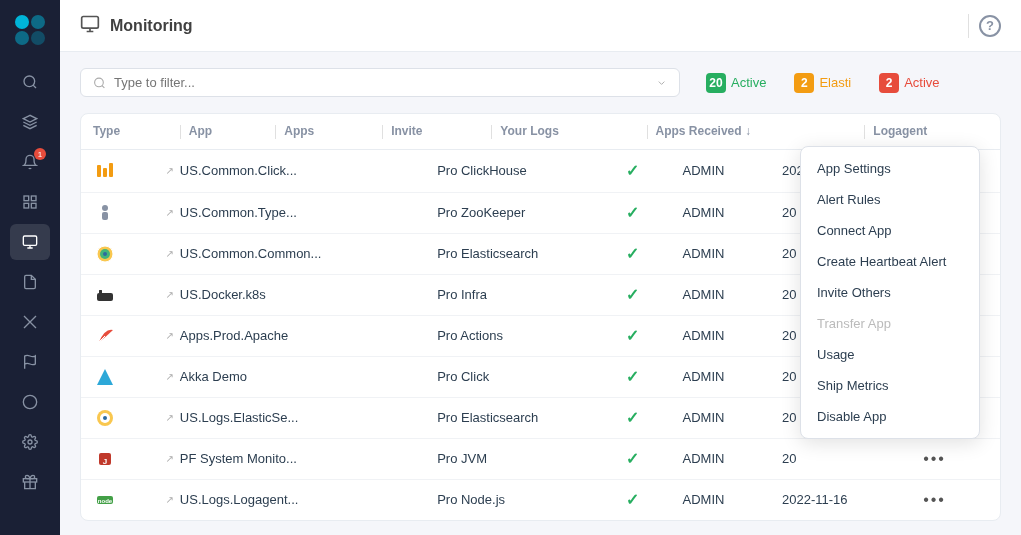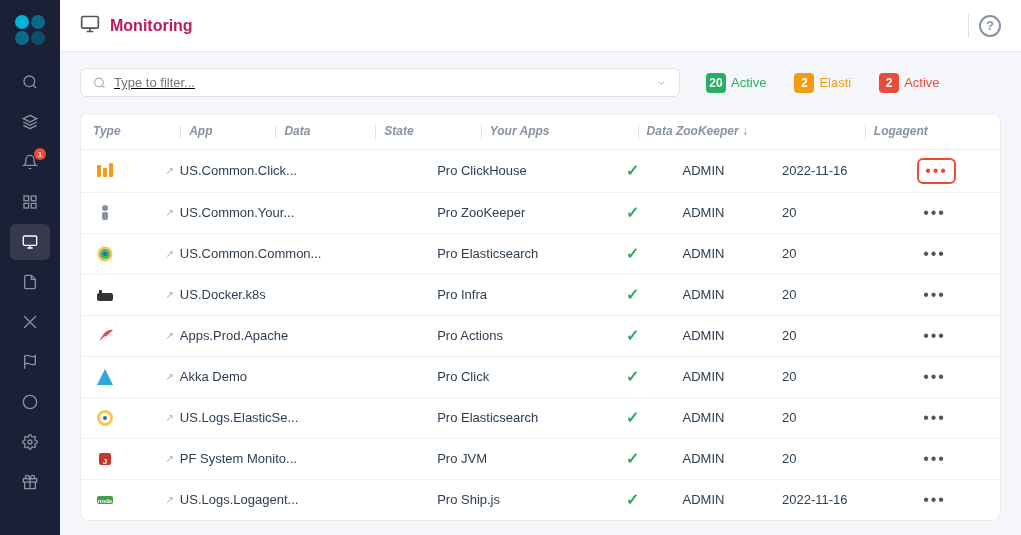--- a/index.html
+++ b/index.html
@@ -49,21 +49,21 @@
     .topbar {
       height: 52px;
       background: #fff;
       border-bottom: 1px solid #e8ecf1;
       display: flex;
       align-items: center;
       padding: 0 20px;
       gap: 10px;
     }
     .topbar-icon { color: #555; }
-    .topbar-title { font-size: 16px; font-weight: 600; color: #be185d; flex: 1; }
+    .topbar-title { font-size: 16px; font-weight: 600; color: #404040; flex: 1; }
     .topbar-new-btn {
       display: flex; align-items: center; gap: 6px;
       background: none; border: none;
       color: #2d8cf0; font-size: 14px; font-weight: 500;
       cursor: pointer;
     }
     .topbar-divider { width: 1px; height: 24px; background: #e0e0e0; }
     .topbar-help { color: #8892a4; cursor: pointer; font-size: 16px; }
 
     
@@ -79,21 +79,21 @@
     .filter-bar {
       display: flex;
       align-items: center;
       gap: 16px;
       margin-bottom: 16px;
     }
     .search-box {
       display: flex; align-items: center;
       background: #fff; border: 1px solid #dde1e8;
       border-radius: 6px; padding: 6px 12px;
-      gap: 8px; flex: 1; max-width: 600px; text-decoration: underline;
+      gap: 8px; flex: 1; max-width: 600px;
     }
     .search-box input {
       border: none; outline: none; font-size: 13px; color: #aaa;
       background: transparent; width: 100%;
     }
     .status-filters {
       display: flex; align-items: center; gap: 8px;
     }
     .status-badge {
       display: flex; align-items: center; gap: 5px;
@@ -108,21 +108,21 @@
     .status-active .count { background: #27ae60; color: #fff; }
     .status-active { color: #27ae60; }
     .status-waiting .count { background: #f39c12; color: #fff; }
     .status-waiting { color: #f39c12; }
     .status-unused .count { background: #e74c3c; color: #fff; }
     .status-unused { color: #e74c3c; }
 
     
     .table-wrap { background: #fff; border-radius: 8px; border: 1px solid #e8ecf1; overflow: hidden; }
     table { width: 100%; border-collapse: collapse; }
-    thead tr { border-bottom: 1px solid #e8ecf1; font-style: italic; }
+    thead tr { border-bottom: 1px solid #e8ecf1; }
     thead th {
       padding: 10px 12px; text-align: left;
       font-size: 12px; color: #8892a4; font-weight: 600;
       white-space: nowrap;
     }
     thead th .col-divider { display: inline-block; width: 1px; height: 14px; background: #e0e0e0; margin-right: 8px; vertical-align: middle; }
     tbody tr { border-bottom: 1px solid #f0f2f5; }
     tbody tr:last-child { border-bottom: none; }
     tbody td { padding: 8px 12px; color: #2c3e50; font-size: 13px; }
     .app-icon { width: 24px; height: 24px; display: flex; align-items: center; justify-content: center; }
@@ -290,24 +290,24 @@
         </div>
       </div>
     </div>
 
     <div class="table-wrap" style="position:relative;">
       <table>
         <thead>
           <tr>
             <th><span>Type</span></th>
             <th><span class="col-divider"></span><span>App</span></th>
-            <th><span class="col-divider"></span><span>Data</span></th>
-            <th><span class="col-divider"></span><span>State</span></th>
-            <th><span class="col-divider"></span><span>Your Apps</span></th>
-            <th><span class="col-divider"></span><span>Data ZooKeeper ↓</span></th>
+            <th><span class="col-divider"></span><span>Apps</span></th>
+            <th><span class="col-divider"></span><span>Invite</span></th>
+            <th><span class="col-divider"></span><span>Your Logs</span></th>
+            <th><span class="col-divider"></span><span>Apps Received ↓</span></th>
             <th><span class="col-divider"></span><span>Logagent</span></th>
           </tr>
         </thead>
       </table>
       <div class="table-scroll">
         <table>
           <tbody id="table-body">
           <tr>
     <td>
       <div class="app-icon">
@@ -337,21 +337,21 @@
       <div class="app-icon">
                     <svg width="20" height="20" viewBox="0 0 20 20">
                       <circle cx="10" cy="5" r="3" fill="#8892a4"></circle>
                       <rect x="7" y="9" width="6" height="8" rx="2" fill="#8892a4"></rect>
                     </svg>
                   </div>
     </td>
     <td>
       <div class="app-name-cell">
         <span class="app-link-icon">↗</span>
-        <span>US.Common.Your...</span>
+        <span>US.Common.Type...</span>
       </div>
     </td>
     <td><span>Pro ZooKeeper</span></td>
     <td><span class="state-check">✓</span></td>
     <td><span>ADMIN</span></td>
     <td><span class="data-received">20</span></td>
     <td>
       <button class="actions-btn">•••</button>
     </td>
   </tr>
@@ -502,27 +502,38 @@
                       <text x="10" y="13" text-anchor="middle" font-size="6" fill="#fff" font-weight="bold">node</text>
                     </svg>
                   </div>
     </td>
     <td>
       <div class="app-name-cell">
         <span class="app-link-icon">↗</span>
         <span>US.Logs.Logagent...</span>
       </div>
     </td>
-    <td><span>Pro Ship.js</span></td>
+    <td><span>Pro Node.js</span></td>
     <td><span class="state-check">✓</span></td>
     <td><span>ADMIN</span></td>
     <td><span class="data-received">2022-11-16</span></td>
     <td>
       <button class="actions-btn">•••</button>
     </td>
   </tr>
             </tbody>
         </table>
       </div>
 
+      <div class="dropdown-menu" id="dropdown-menu" style="top: 32px; right: 20px;">
+      <div class="dropdown-item">App Settings</div>
+          <div class="dropdown-item">Alert Rules</div>
+          <div class="dropdown-item">Connect App</div>
+          <div class="dropdown-item">Create Heartbeat Alert</div>
+          <div class="dropdown-item">Invite Others</div>
+          <div class="dropdown-item disabled">Transfer App</div>
+          <div class="dropdown-item">Usage</div>
+          <div class="dropdown-item">Ship Metrics</div>
+          <div class="dropdown-item">Disable App</div>
+        </div>
     </div>
   </div>
 </div>
 
 </body></html>

